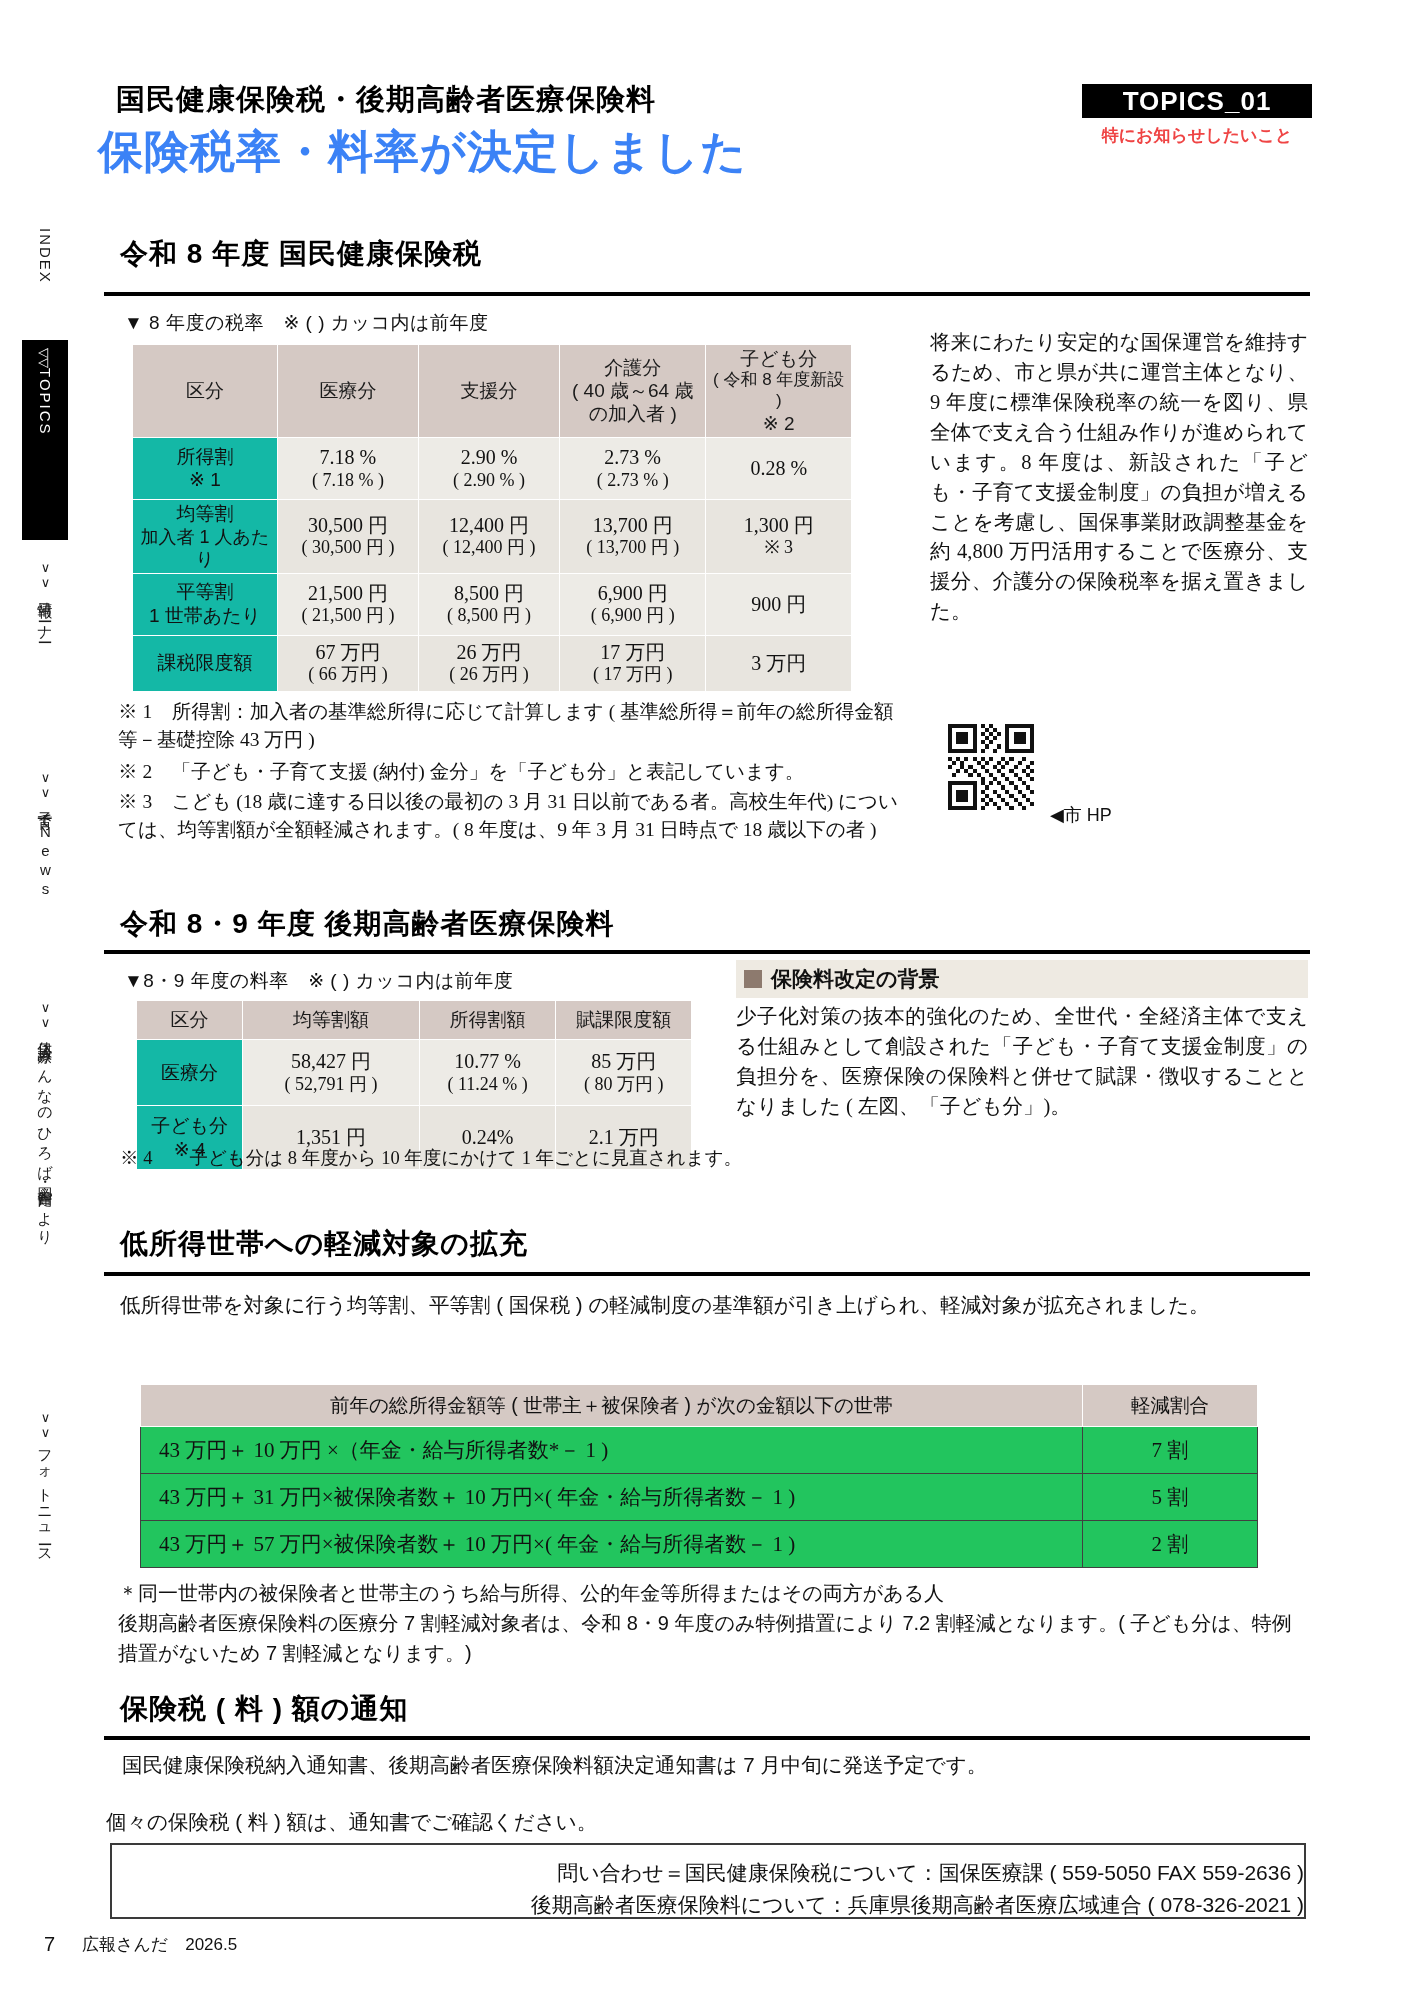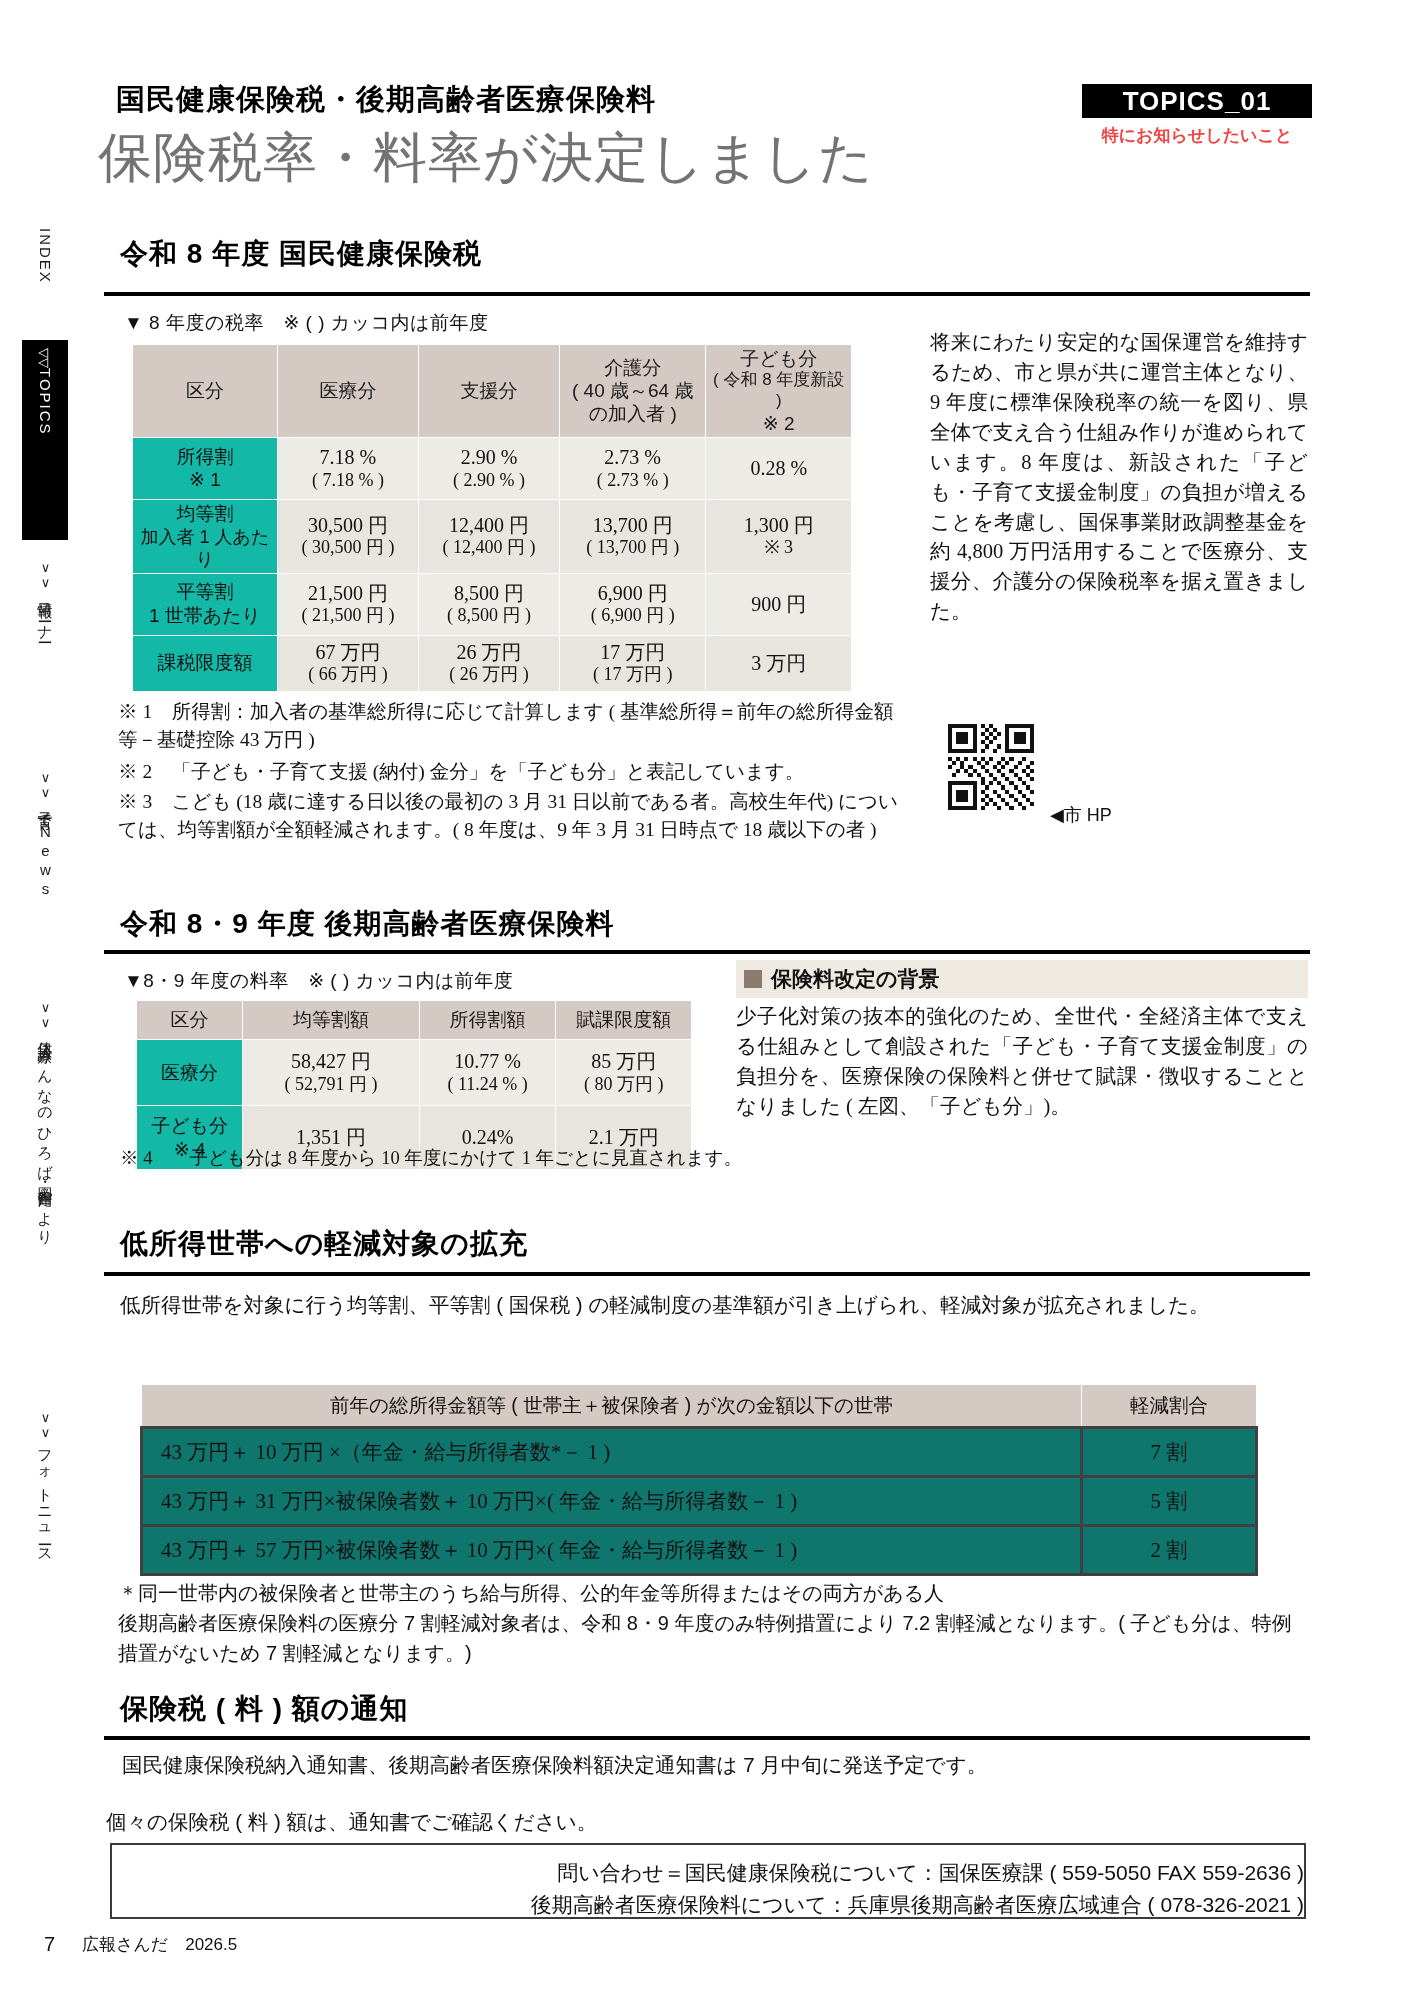--- a/index.html
+++ b/index.html
@@ -64,24 +64,24 @@
     top: 80px;
     font-size: 29px;
     font-weight: bold;
     letter-spacing: 1px;
     color: #000;
   }
   .headline {
     position: absolute;
     left: 98px;
     top: 122px;
-    font-size: 54px;
-    font-weight: normal;
+    font-size: 45px;
+    font-weight: bold;
     letter-spacing: 1px;
-    color: #737373;
+    color: #3b82f6;
   }
   .topics-badge {
     position: absolute;
     right: 102px;
     top: 84px;
     width: 230px;
     height: 34px;
     background: #000000;
     color: #ffffff;
     font-size: 26px;
@@ -224,22 +224,22 @@
     font-size: 20px;
   }
   table.rt th {
     background: #d5c9c4;
     font-weight: normal;
     font-size: 19.5px;
     padding: 7px 6px;
     border: 1px solid #ffffff;
   }
   table.rt td {
-    background: #0f766e;
-    border: 3px solid #404040;
+    background: #22c55e;
+    border: 1px solid #404040;
     padding: 9px 6px 9px 18px;
     font-size: 21px;
     font-family: "Liberation Serif", "DejaVu Serif", serif;
     text-align: left;
   }
   table.rt td.pct {
     text-align: center;
     padding-left: 6px;
   }
 

